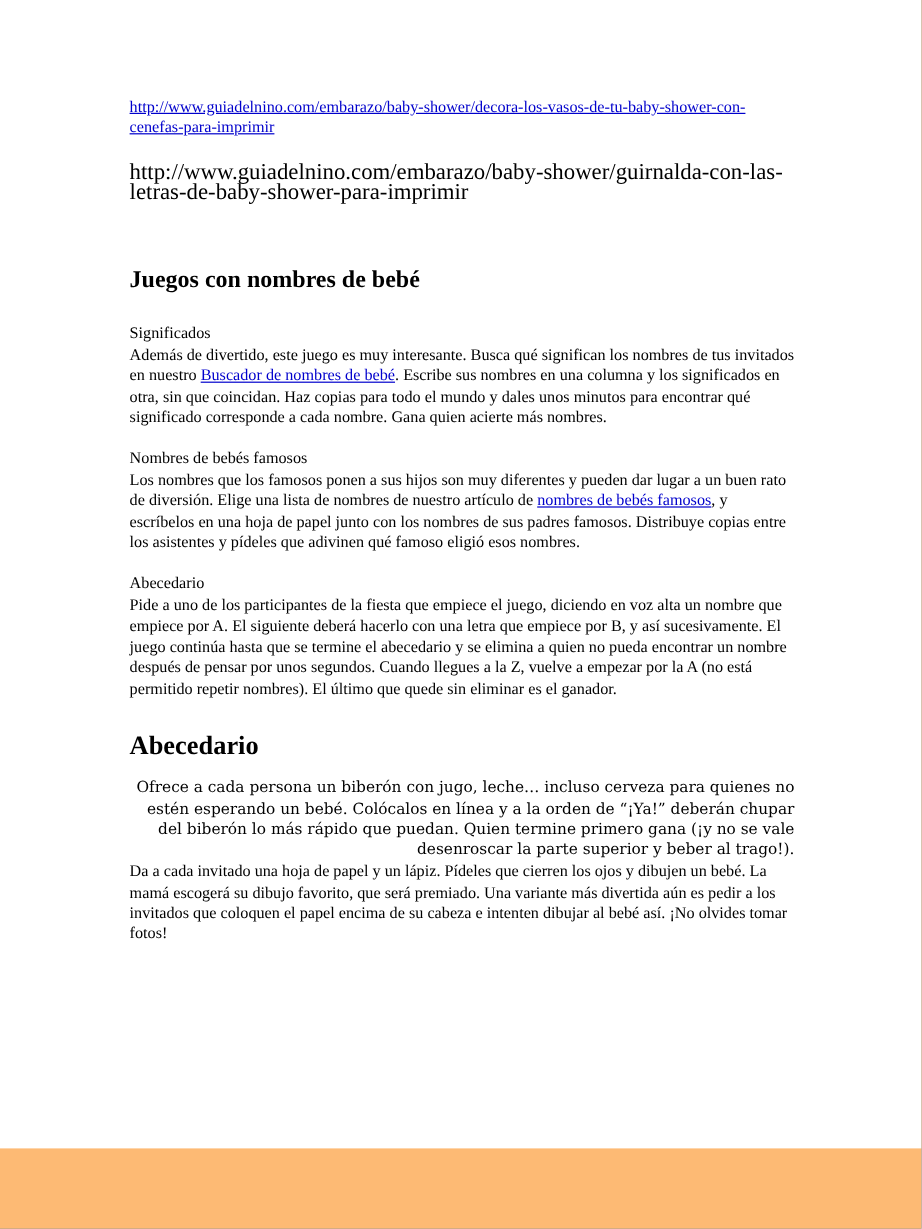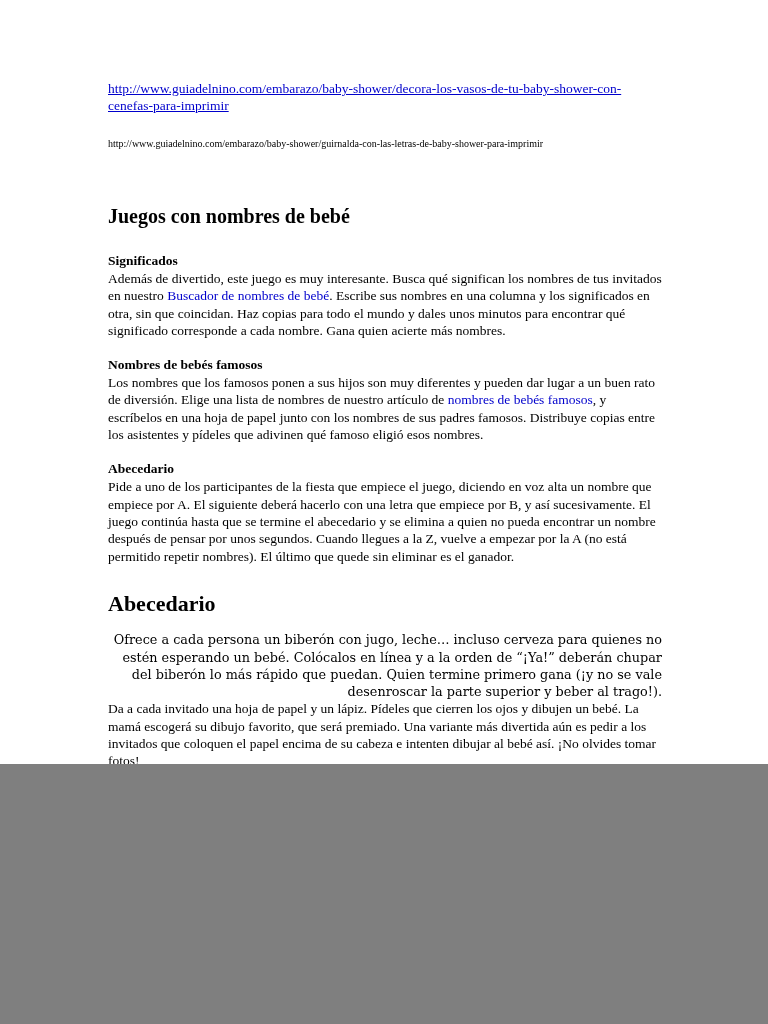--- a/index.html
+++ b/index.html
@@ -3,23 +3,23 @@
 <meta charset="utf-8">
 <style>
   html, body { margin: 0; padding: 0; }
   body {
     background: #7f7f7f;
     font-family: "Liberation Serif", serif;
     -webkit-font-smoothing: antialiased;
   }
   .viewport {
     width: 768px;
-    height: 764px;
+    height: 1024px;
     overflow: hidden;
-    background: #14532d;
+    background: #fdba74;
     position: relative;
   }
   .page {
     width: 768px;
     height: 957px;
     background: #ffffff;
     box-sizing: border-box;
     padding: 80px 106px 0 108px;
     color: #000000;
   }
@@ -27,57 +27,58 @@
     display: block;
     color: #0000cc;
     text-decoration: underline;
     font-size: 13.5px;
     line-height: 17px;
     overflow-wrap: break-word;
     cursor: pointer;
   }
   .url-plain {
     color: #000000;
-    font-size: 10px;
+    font-size: 19px;
     line-height: 17px;
     margin: 21px 0 0 0;
     overflow-wrap: break-word;
   }
   .doc-h1 {
     font-size: 20px;
     font-weight: bold;
     margin: 52px 0 0 0;
     line-height: 1.2;
   }
   .doc-h2 {
     font-size: 22px;
     font-weight: bold;
     margin: 26px 0 14px 0;
     line-height: 1.2;
   }
   .subheading {
     font-size: 13.5px;
-    font-weight: bold;
+    font-weight: normal;
     margin: 17px 0 1px 0;
     line-height: 17px;
   }
   .subheading.first { margin-top: 24px; }
   .body-text {
     font-size: 13.5px;
     line-height: 17.3px;
     margin: 0;
     text-align: left;
   }
   .body-text.alt-serif {
     font-family: "DejaVu Serif", serif;
     font-size: 12.8px;
     text-align: right;
   }
   .inline-link {
     color: #0000cc;
+    text-decoration: underline;
     cursor: pointer;
   }
 </style>
 </head>
 <body>
 
 <div class="viewport">
   <div class="page">
 
     <a class="url-link">http://www.guiadelnino.com/embarazo/baby-shower/decora-los-vasos-de-tu-baby-shower-con-cenefas-para-imprimir</a>

